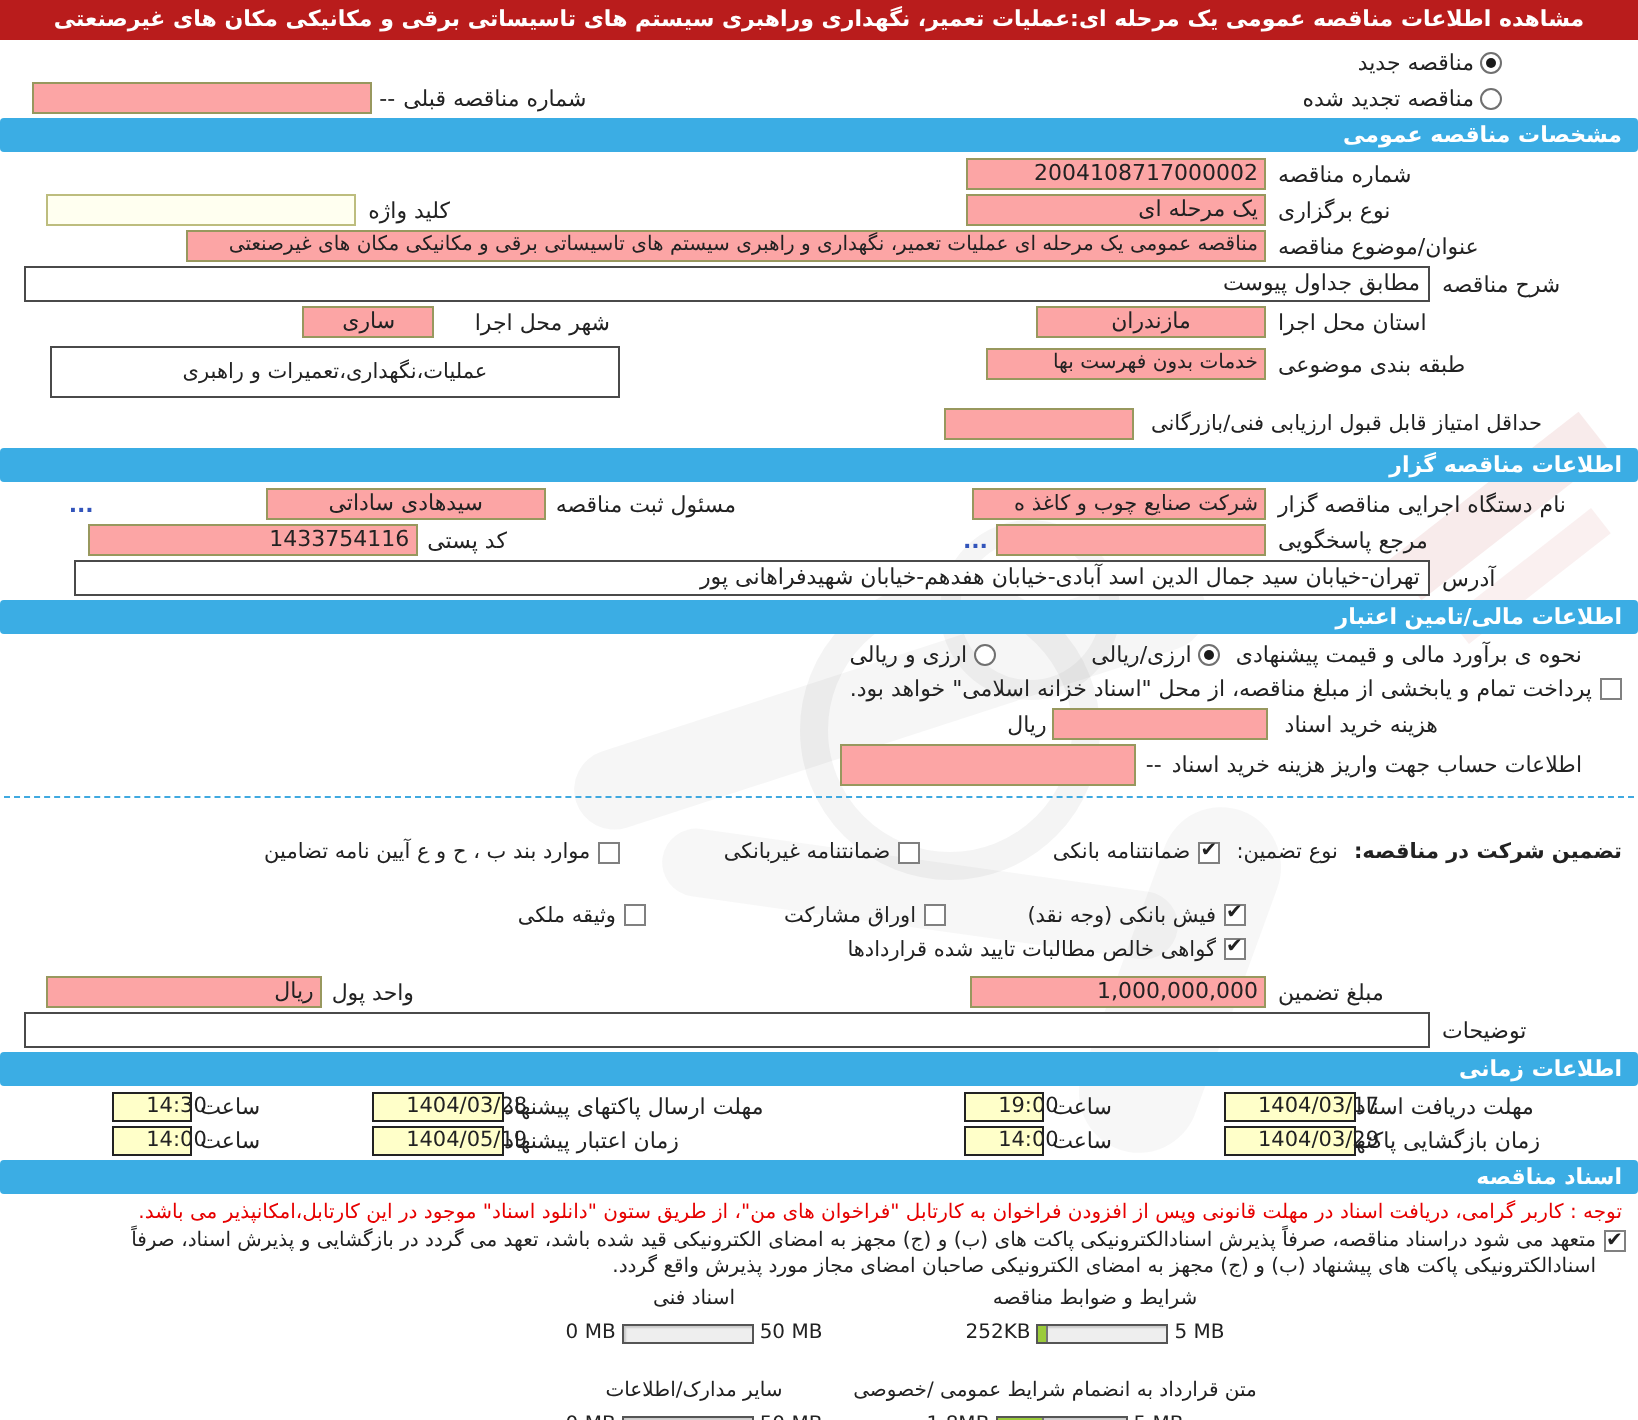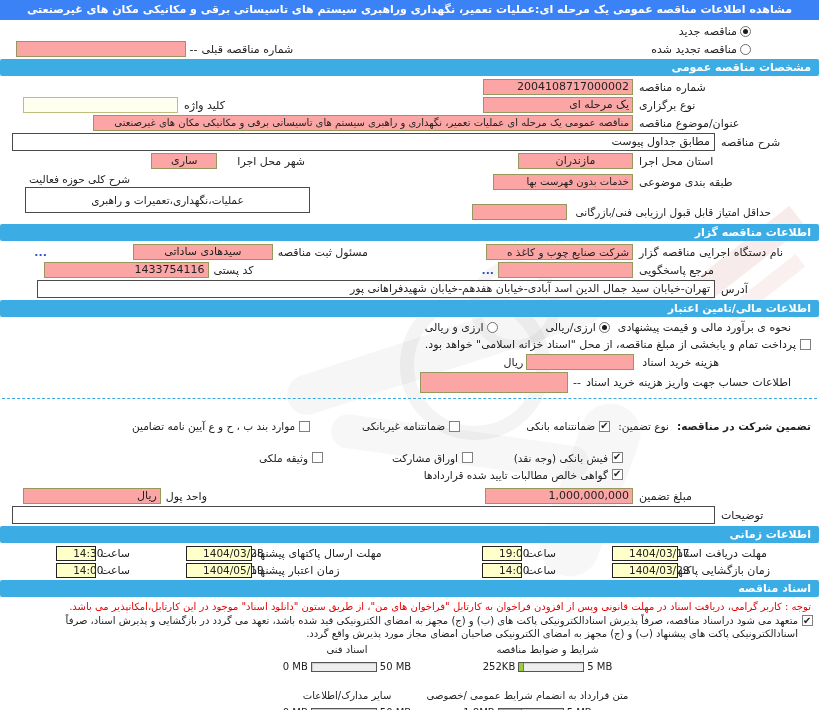--- a/index.html
+++ b/index.html
@@ -21,21 +21,21 @@
   .wm-red2 { position:absolute; left:720px; top:280px; width:90px; height:16px;
              background:rgba(190,60,60,0.08); transform:rotate(-38deg); }
   .wm-stroke { position:absolute; left:280px; top:330px; width:330px; height:40px;
                background:rgba(100,100,100,0.06); transform:rotate(-18deg); border-radius:20px; }
   .wm-stroke2 { position:absolute; left:330px; top:430px; width:260px; height:34px;
                 background:rgba(100,100,100,0.05); transform:rotate(8deg); border-radius:17px; }
   .wm-stroke3 { position:absolute; left:560px; top:400px; width:60px; height:180px;
                 background:rgba(100,100,100,0.05); transform:rotate(20deg); border-radius:30px; }
 
   .titlebar {
-    height:20px; line-height:20px; background:#3b82f6; color:#fff;
+    height:20px; line-height:20px; background:#b91c1c; color:#fff;
     font-weight:bold; text-align:center; font-size:11px; white-space:nowrap; overflow:hidden;
   }
   .sechdr {
     height:17px; line-height:17px; background:#3badе4; background:#3badE4; background:#3BADE4;
     color:#fff; font-weight:bold; padding:0 8px; margin:2px 0 3px 0; border-radius:2px;
   }
   .row { display:flex; align-items:center; margin:2px 0; min-height:15px; }
   .lb  { width:186px; flex:none; text-align:left; padding-left:6px; white-space:nowrap; overflow:visible; }
   .lb2 { width:104px; flex:none; text-align:left; padding-left:6px; white-space:nowrap; }
   .yf  { background:#fca5a5; border:1px solid #98985e; height:16px; line-height:14px;
@@ -142,21 +142,20 @@
         <span class="lb">طبقه بندی موضوعی</span>
         <span class="yf" style="width:140px; font-size:10px">خدمات بدون فهرست بها</span>
       </div>
       <div class="row" style="margin-top:14px">
         <span class="sp" style="width:48px"></span>
         <span class="small">حداقل امتیاز قابل قبول ارزیابی فنی/بازرگانی</span>
         <span class="yf" style="width:95px; margin-right:8px"></span>
       </div>
     </div>
     <div class="actcol" style="margin-left:25px; margin-top:2px">
-      <div class="actlabel small">شرح کلی حوزه فعالیت</div>
       <div class="actbox small">عملیات،نگهداری،تعمیرات و راهبری</div>
     </div>
   </div>
 
   <div class="sechdr">اطلاعات مناقصه گزار</div>
 
   <div class="row">
     <span class="lb">نام دستگاه اجرایی مناقصه گزار</span>
     <span class="yf" style="width:147px; font-size:10.5px">شرکت صنایع چوب و کاغذ ه</span>
     <span class="sp" style="width:118px"></span>

